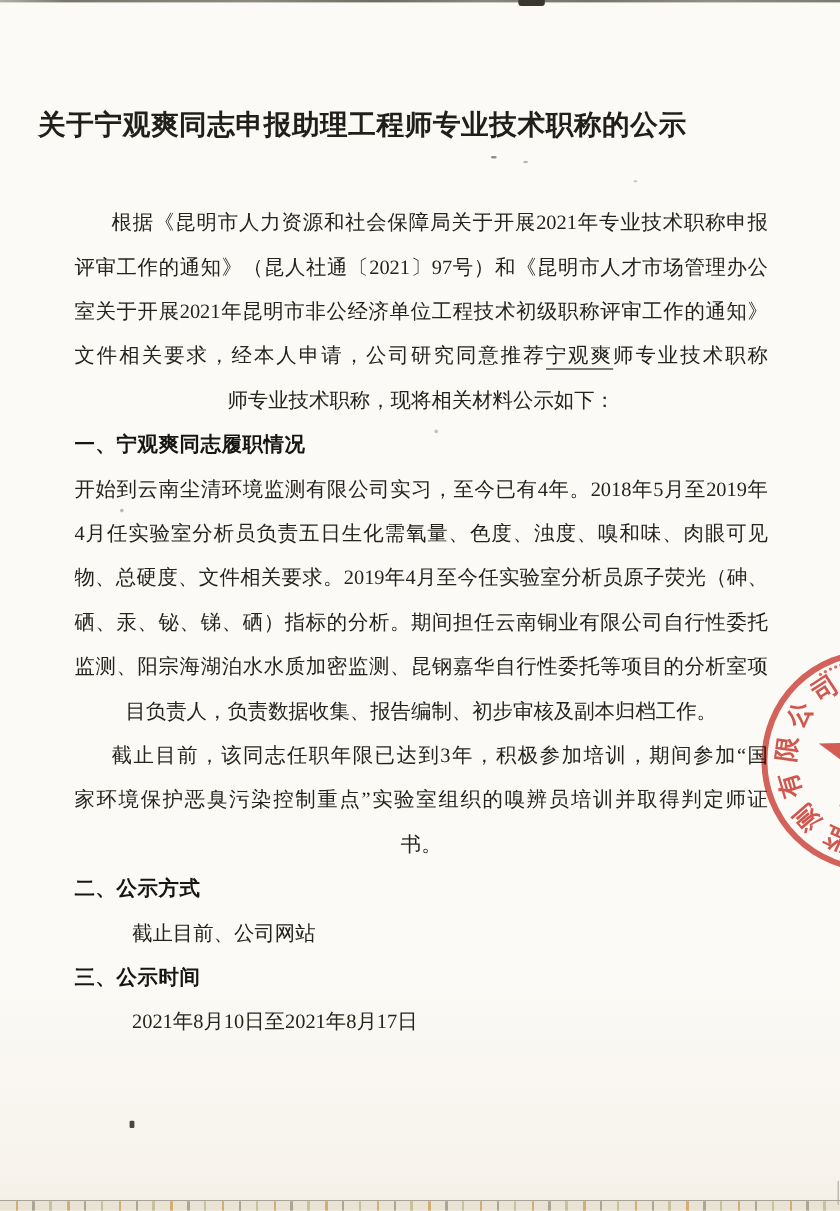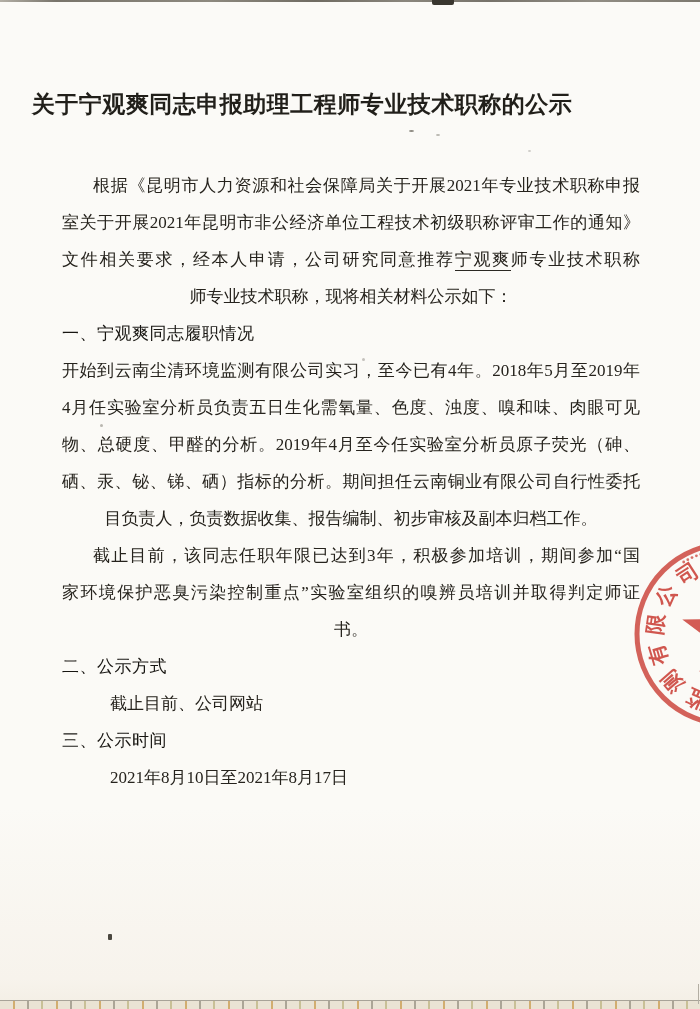--- a/index.html
+++ b/index.html
@@ -33,44 +33,46 @@
     text-align:center;font-size:23px;font-weight:700;color:#211f1a;
     letter-spacing:.5px;font-family:"Liberation Serif", serif;
   }
   .lines{position:absolute;top:167px;left:62px;width:578px;}
   .line{height:37px;line-height:37px;font-size:17px;color:#26231d;overflow:hidden;
     text-justify:inter-character;}
   .t-p1,.t-pj{text-align:justify;text-align-last:justify;}
   .t-p1{text-indent:31px;}
   .t-pe{text-align:center;}
   .t-ind{text-indent:48px;}
-  .t-h{font-weight:400;font-family:"Liberation Sans", sans-serif;color:#171511;letter-spacing:.5px;}
+  .t-h{font-weight:700;font-family:"Liberation Sans", sans-serif;color:#171511;letter-spacing:.5px;}
   .u{border-bottom:1.6px solid #2b2822;padding-bottom:1px;font-family:Liberation Serif, serif;}
   
   #seal{position:absolute;left:607px;top:514px;mix-blend-mode:multiply;opacity:.93;}
 </style>
 </head>
 <body>
 
 <div class="page">
   <div class="top-edge"></div>
   <div class="top-blob"></div>
 
   <h1 class="title">关于宁观爽同志申报助理工程师专业技术职称的公示</h1>
 
   <div class="lines" id="lines">
       <div class="line t-p1"><span>根据《昆明市人力资源和社会保障局关于开展2021年专业技术职称申报</span></div>
+      <div class="line t-pj"><span>评审工作的通知》（昆人社通〔2021〕97号）和《昆明市人才市场管理办公</span></div>
       <div class="line t-pj"><span>室关于开展2021年昆明市非公经济单位工程技术初级职称评审工作的通知》</span></div>
       <div class="line t-pj"><span>文件相关要求，经本人申请，公司研究同意推荐</span><span class="u">宁观爽</span><span>师专业技术职称</span></div>
       <div class="line t-pe"><span>师专业技术职称，现将相关材料公示如下：</span></div>
       <div class="line t-h"><span>一、宁观爽同志履职情况</span></div>
       <div class="line t-pj"><span>开始到云南尘清环境监测有限公司实习，至今已有4年。2018年5月至2019年</span></div>
       <div class="line t-pj"><span>4月任实验室分析员负责五日生化需氧量、色度、浊度、嗅和味、肉眼可见</span></div>
-      <div class="line t-pj"><span>物、总硬度、甲醛的分析。2019年4月至今任实验室分析员原子荧光（砷、</span></div>
+      <div class="line t-pj"><span>物、总硬度、文件相关要求。2019年4月至今任实验室分析员原子荧光（砷、</span></div>
       <div class="line t-pj"><span>硒、汞、铋、锑、硒）指标的分析。期间担任云南铜业有限公司自行性委托</span></div>
+      <div class="line t-pj"><span>监测、阳宗海湖泊水水质加密监测、昆钢嘉华自行性委托等项目的分析室项</span></div>
       <div class="line t-pe"><span>目负责人，负责数据收集、报告编制、初步审核及副本归档工作。</span></div>
       <div class="line t-p1"><span>截止目前，该同志任职年限已达到3年，积极参加培训，期间参加“国</span></div>
       <div class="line t-pj"><span>家环境保护恶臭污染控制重点”实验室组织的嗅辨员培训并取得判定师证</span></div>
       <div class="line t-pe"><span>书。</span></div>
       <div class="line t-h"><span>二、公示方式</span></div>
       <div class="line t-ind"><span>截止目前、公司网站</span></div>
       <div class="line t-h"><span>三、公示时间</span></div>
       <div class="line t-ind"><span>2021年8月10日至2021年8月17日</span></div>
     </div>
 

